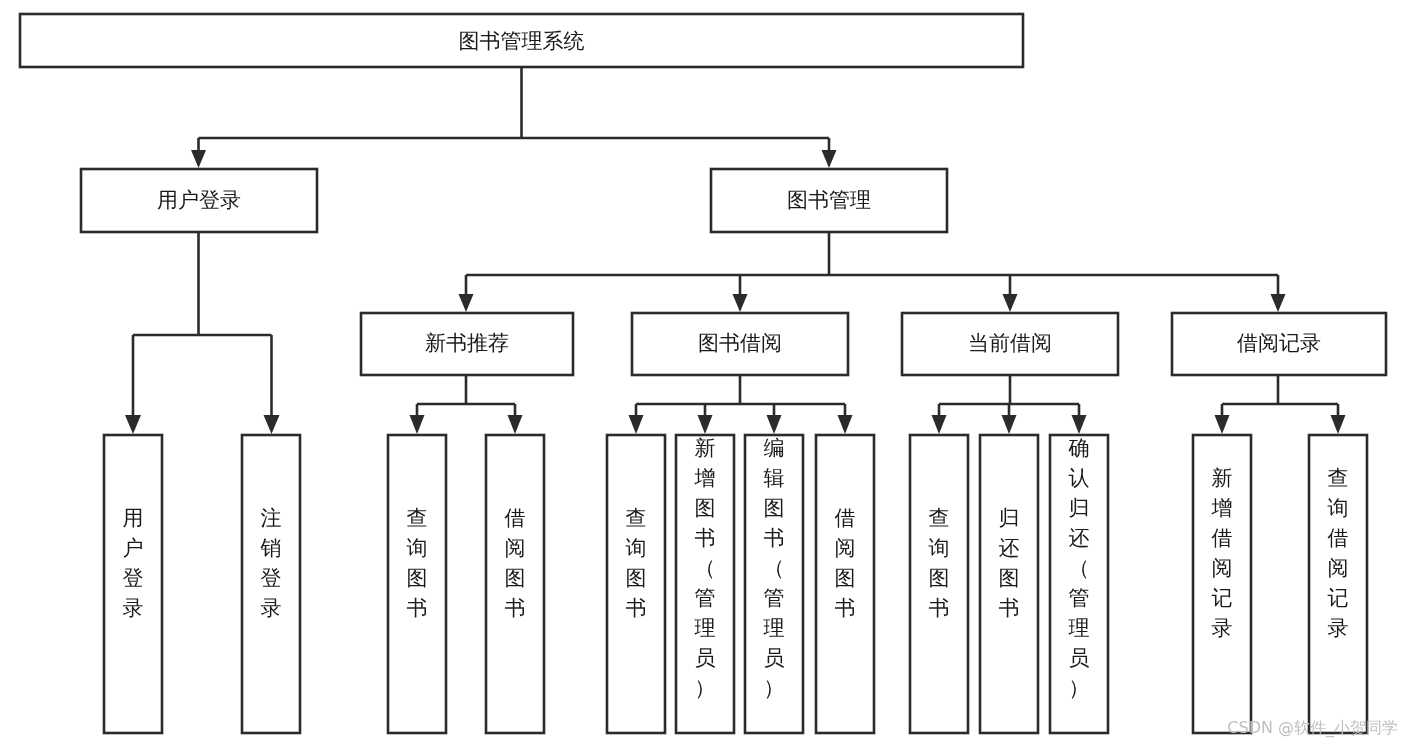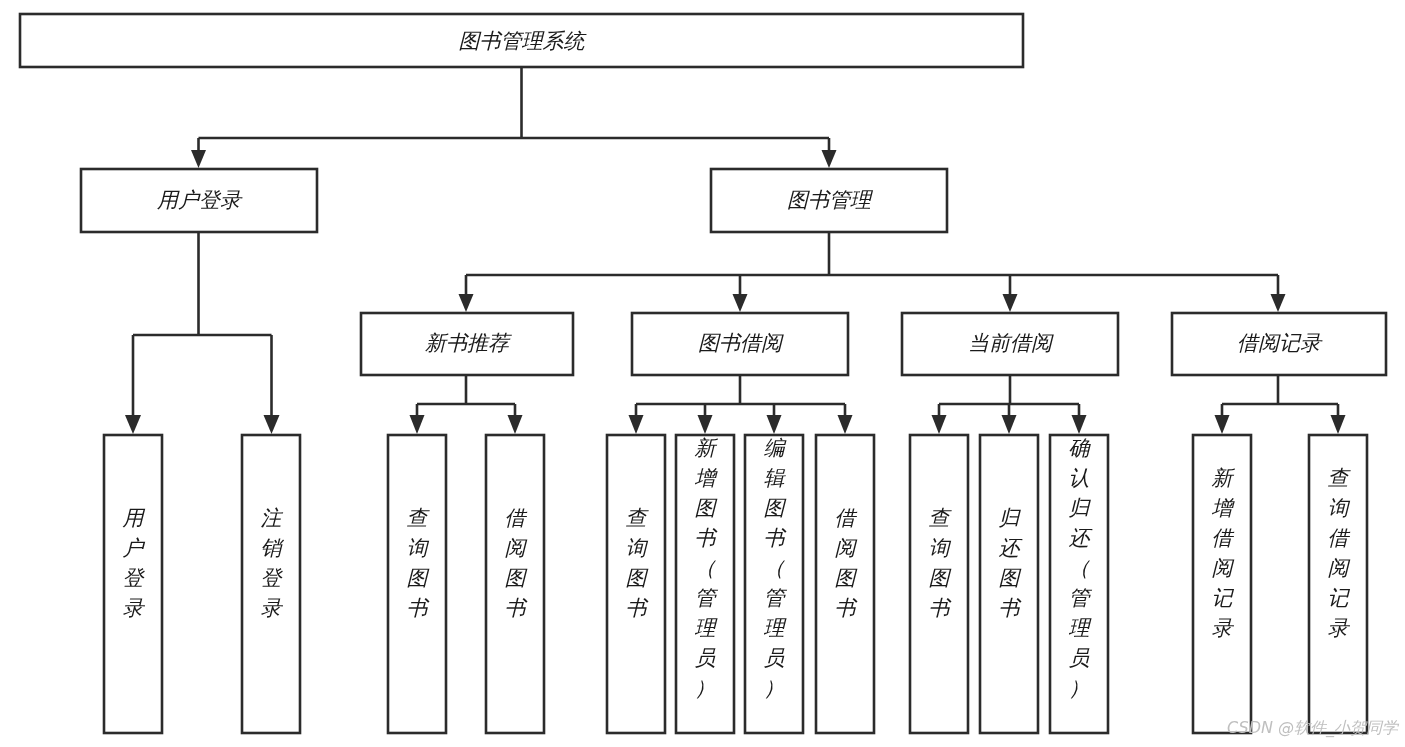--- a/index.html
+++ b/index.html
@@ -12,21 +12,20 @@
     width: 1405px;
     height: 747px;
     font-family: "DejaVu Sans", "Liberation Sans", sans-serif;
     overflow: hidden;
   }
   #diagram-root {
     position: relative;
     width: 1405px;
     height: 747px;
     background: #ffffff;
-    font-style: italic;
   }
   svg#tree-svg {
     position: absolute;
     left: 0;
     top: 0;
     width: 1405px;
     height: 747px;
     display: block;
   }
   .node-box {

